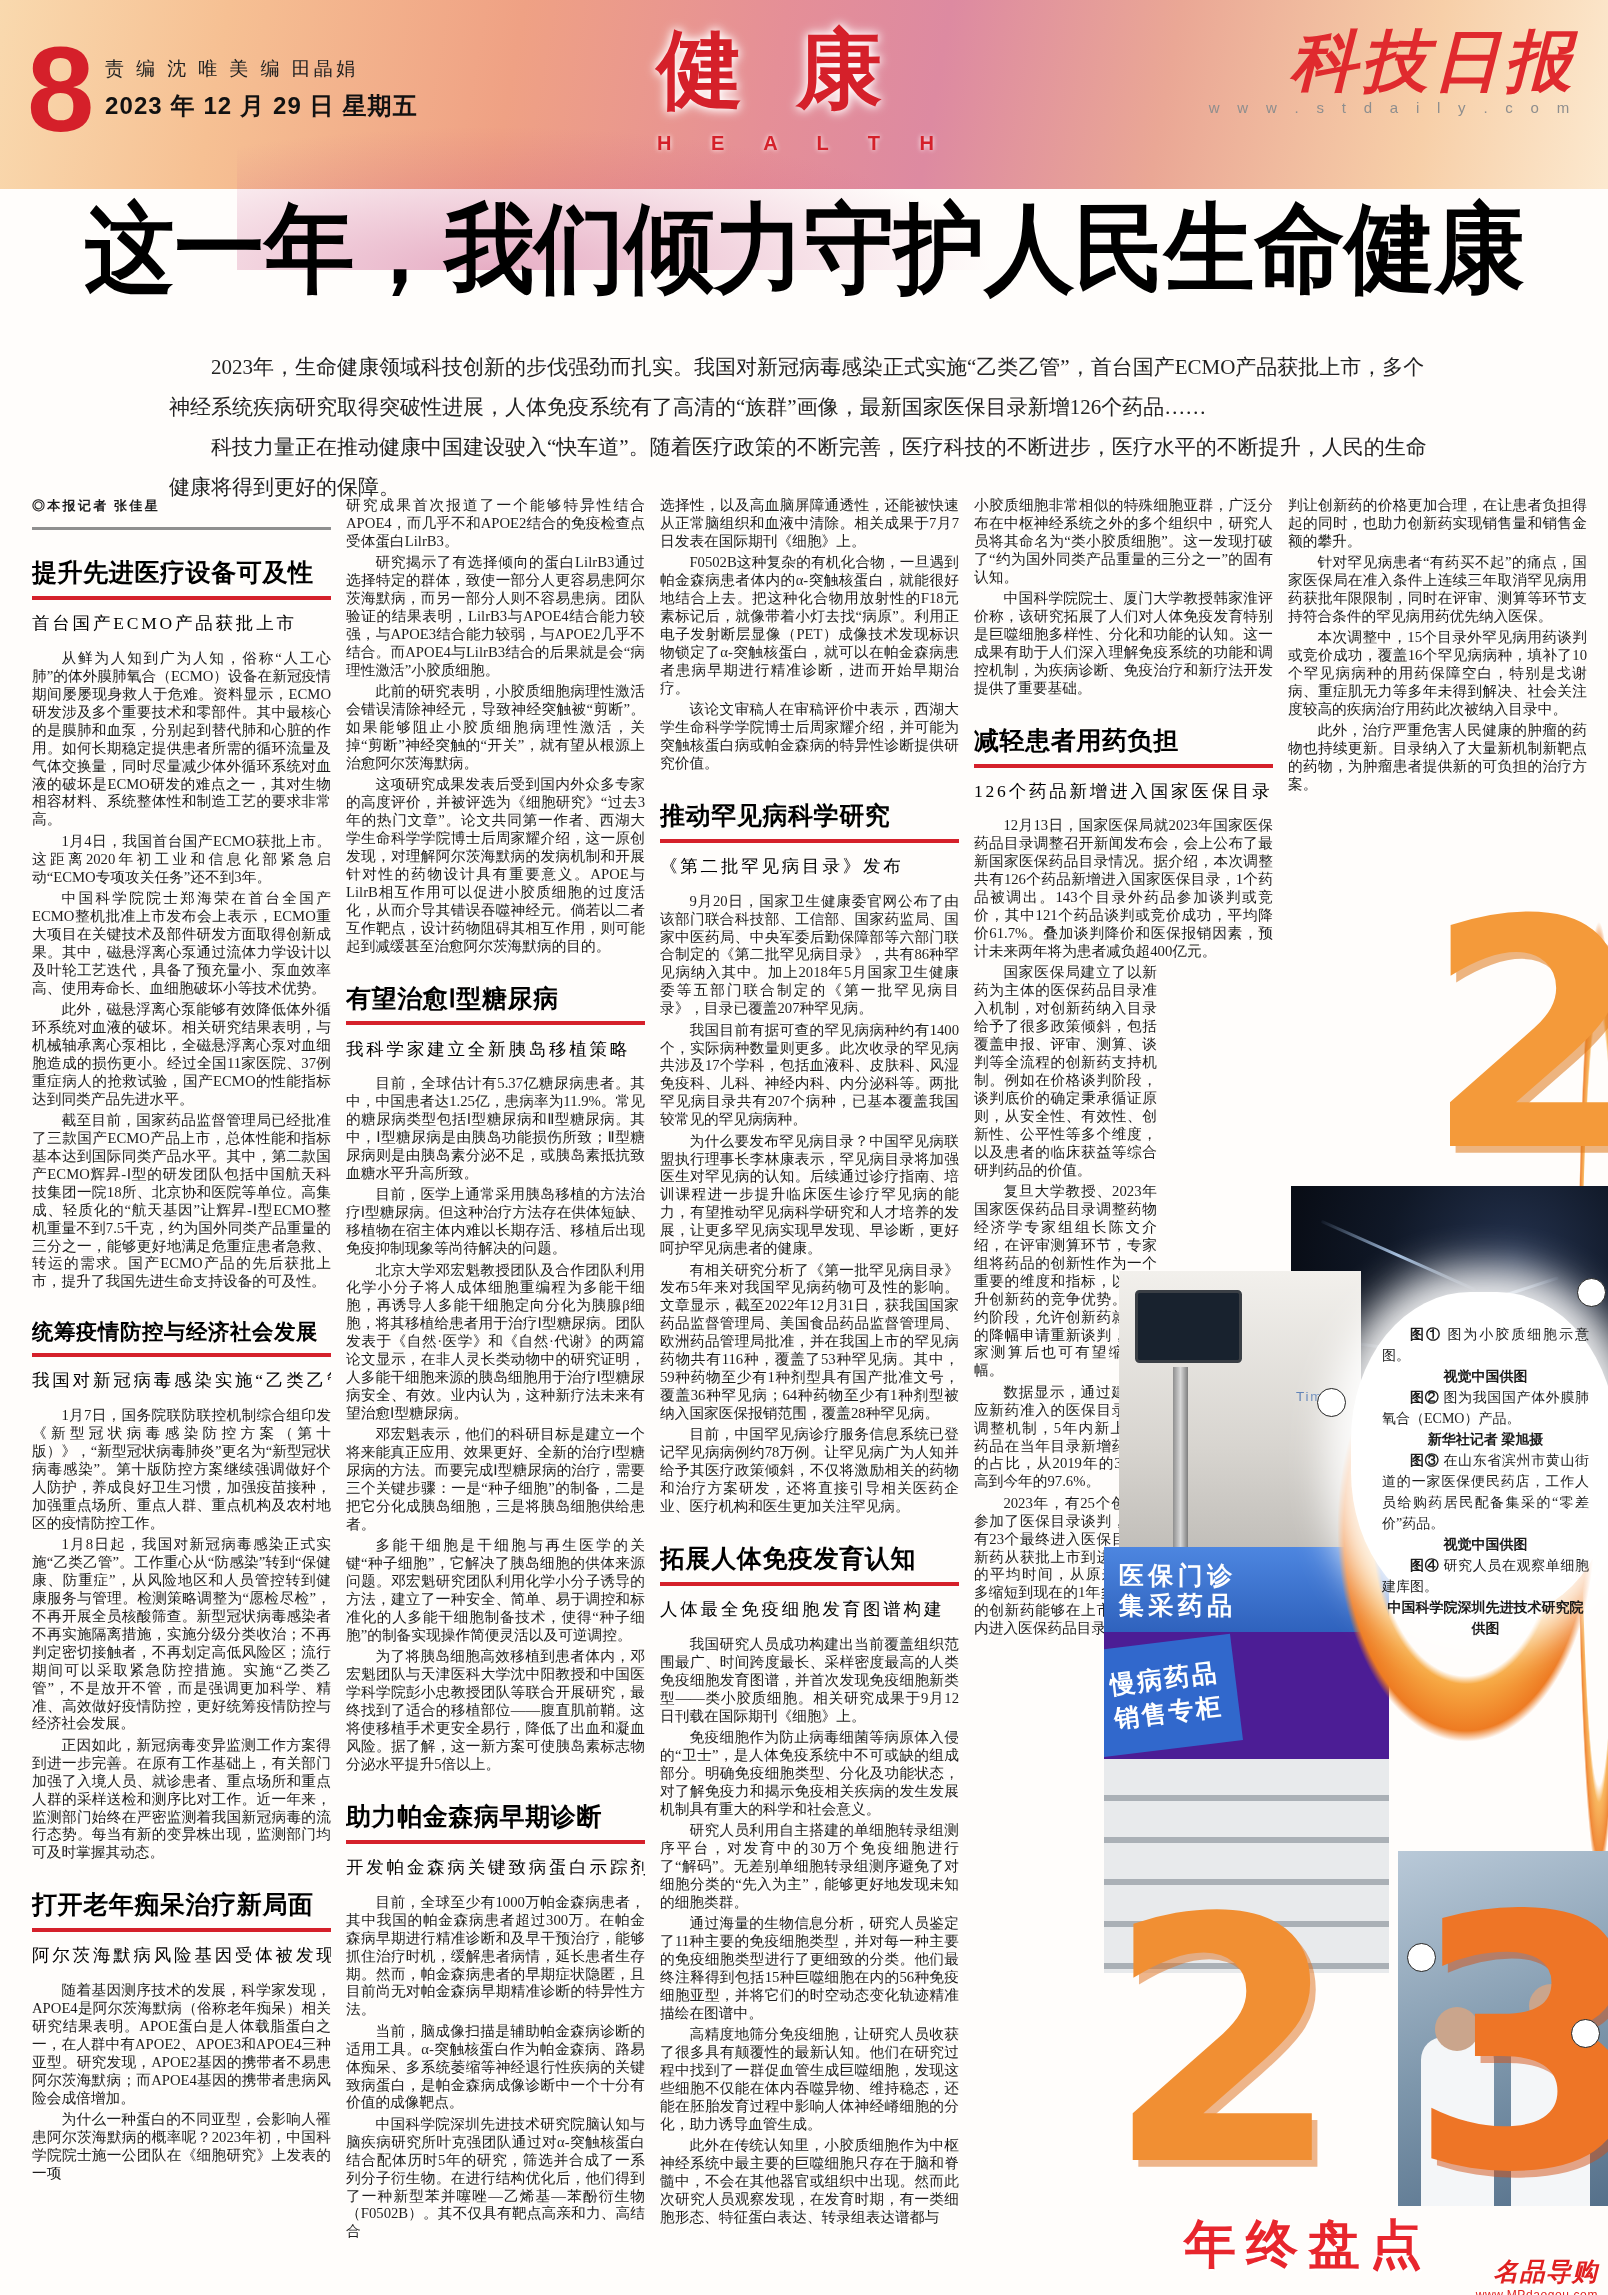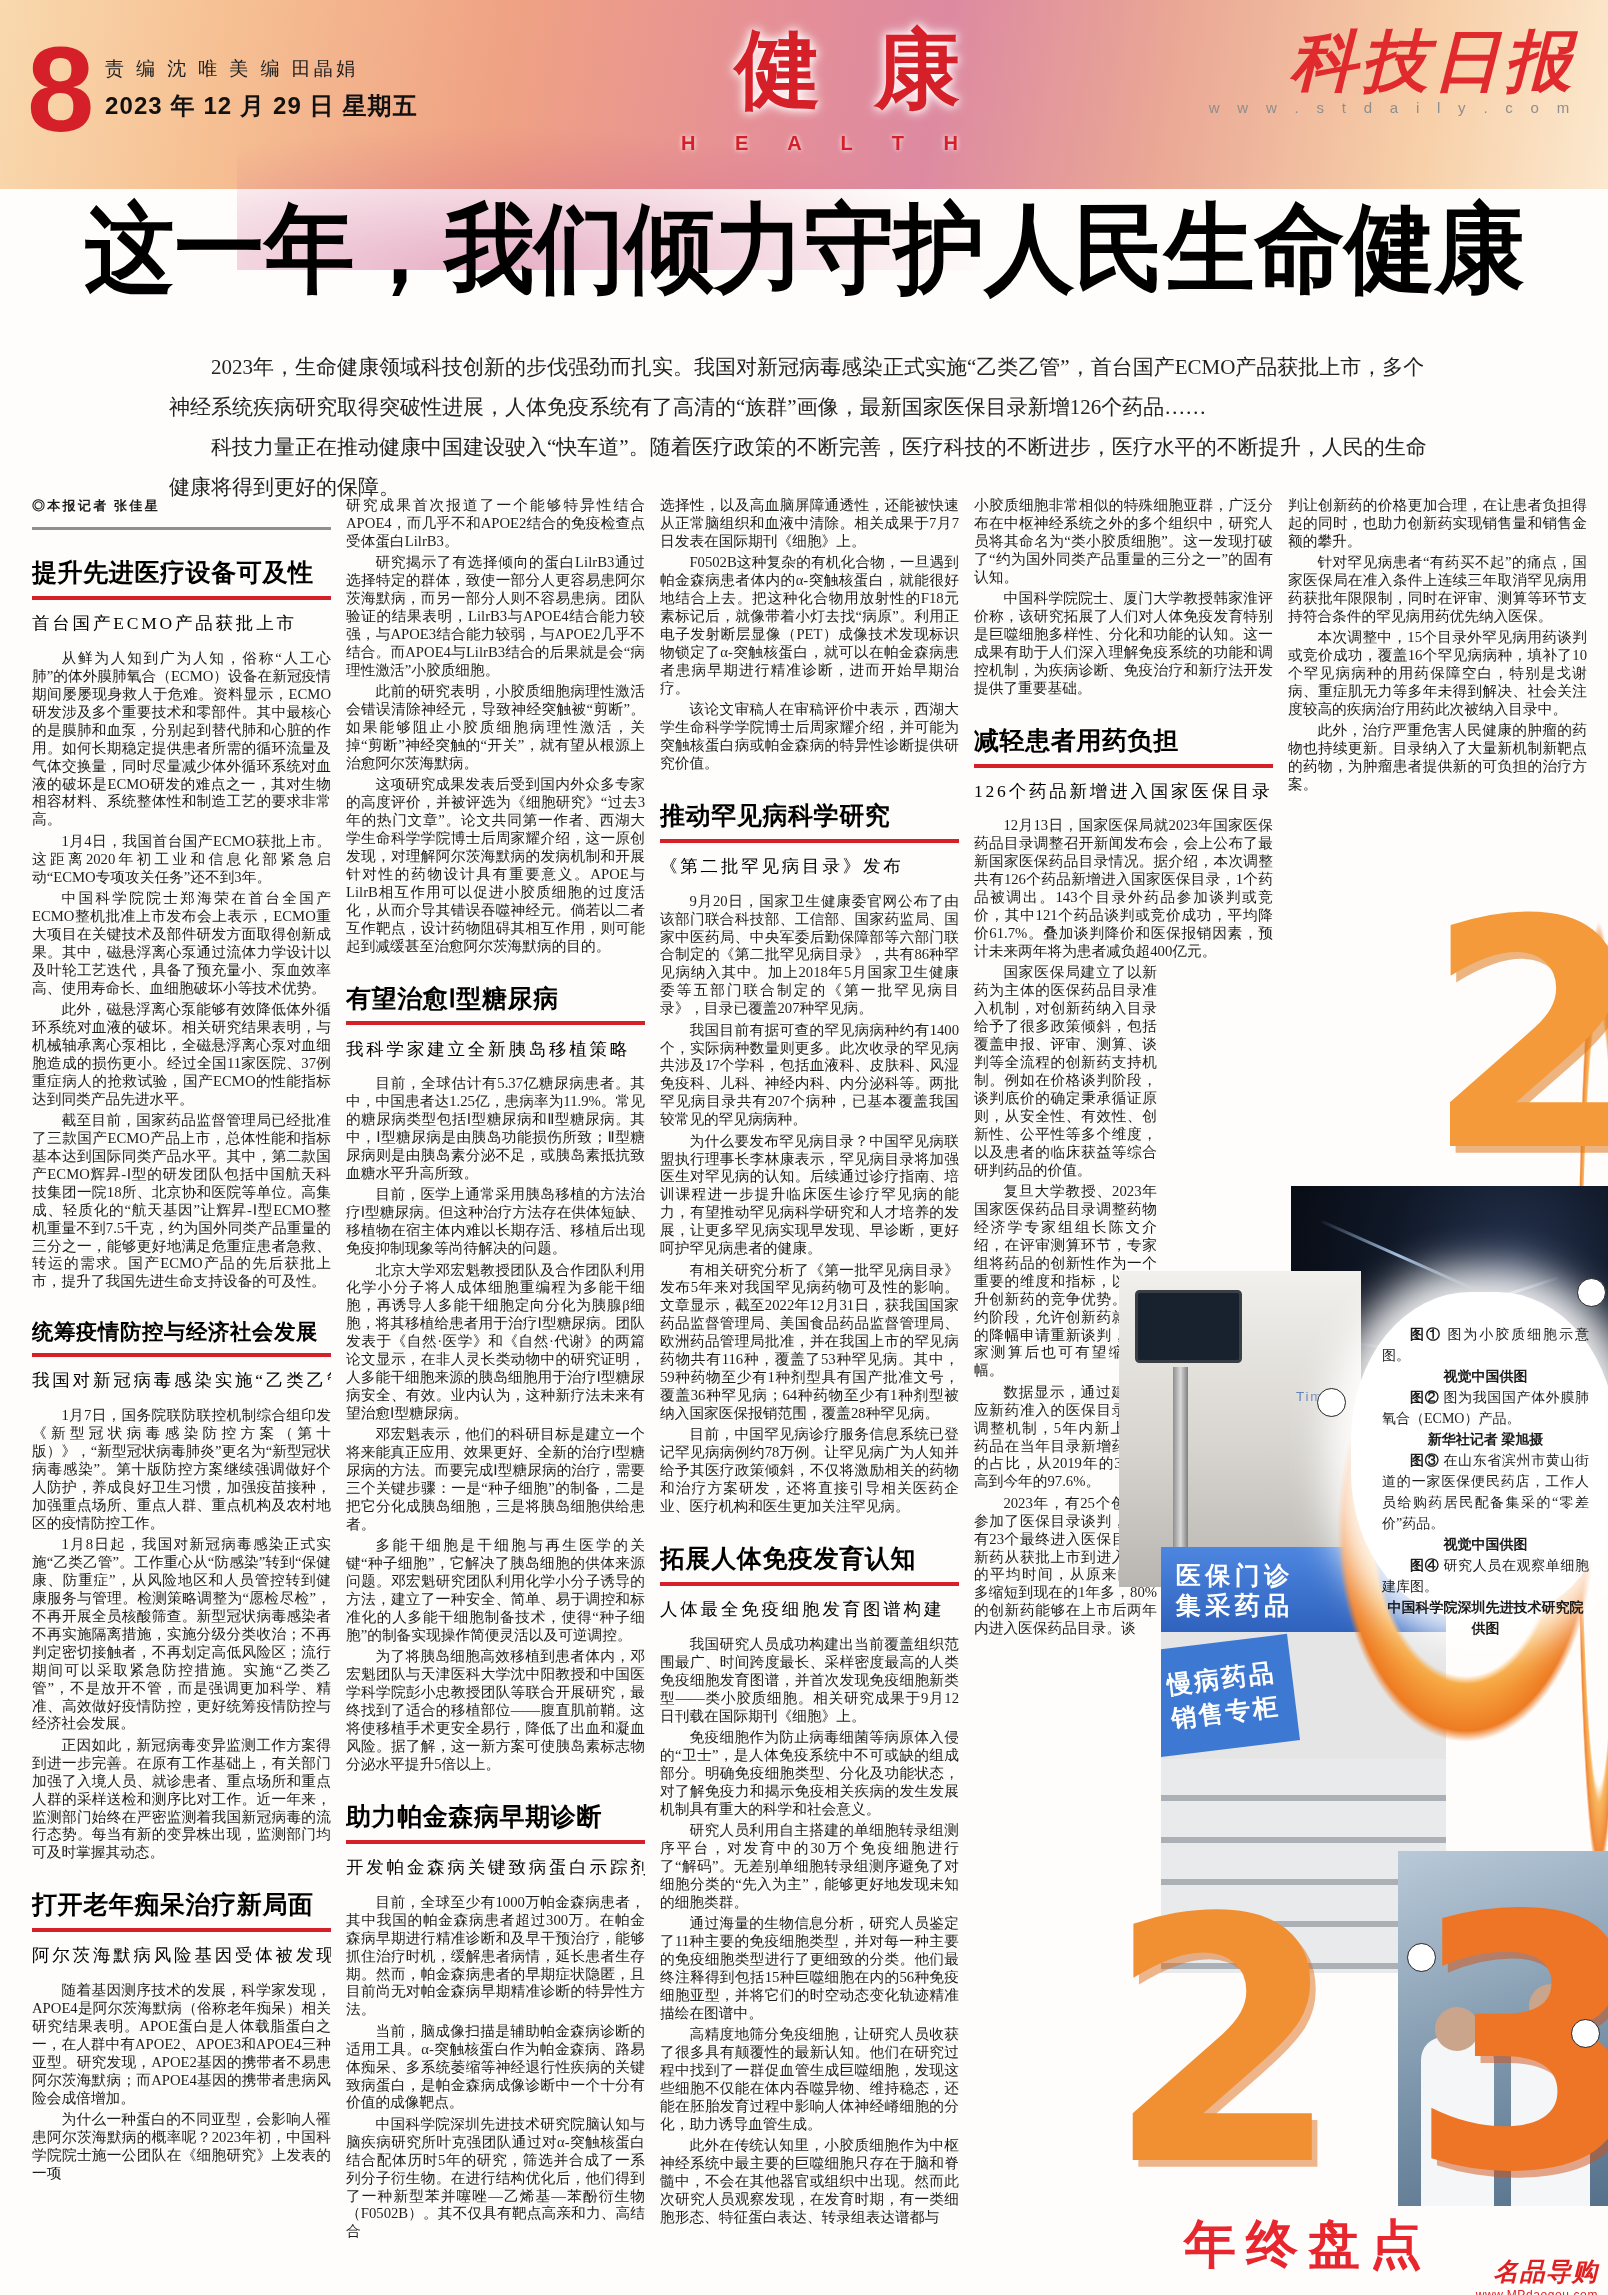--- a/index.html
+++ b/index.html
@@ -13,21 +13,21 @@
   #hdr{position:absolute;left:0;top:0;width:1608px;height:189px;
     background:linear-gradient(100deg,#f9d9ae 0%,#f6c093 14%,#efa184 32%,#e58f97 48%,#dd8aa1 58%,#eaa795 72%,#f7cfa8 88%,#fce9cf 100%);}
   #hdr:after{content:"";position:absolute;left:237px;top:101px;width:845px;height:169px;
     background:radial-gradient(ellipse at 30% 100%,rgba(201,77,130,.45),rgba(201,77,130,0) 60%);}
   #page-num{position:absolute;left:27px;top:29px;font-family:"Liberation Sans",sans-serif;
     font-size:121px;font-weight:900;color:var(--accent);line-height:1;}
   #hdr-eds{position:absolute;left:105px;top:56px;font-family:"Liberation Sans",sans-serif;
     font-size:19px;color:#222;letter-spacing:3.4px;}
   #hdr-date{position:absolute;left:105px;top:90px;font-family:"Liberation Sans",sans-serif;
     font-size:24px;font-weight:700;color:#111;letter-spacing:1.1px;}
-  #hdr-center{position:absolute;left:50%;top:12.4px;transform:translateX(-50%);text-align:right;z-index:2;margin-left:24px;}
+  #hdr-center{position:absolute;left:50%;top:12.4px;transform:translateX(-50%);text-align:left;z-index:2;}
   #hdr-cn{font-family:"Liberation Sans",sans-serif;font-size:86px;font-weight:900;color:var(--accent);
     letter-spacing:14.7px;text-shadow:0 0 8px #fff,0 0 12.4px #fff;}
   #hdr-en{margin-top:2.3px;font-family:"Liberation Sans",sans-serif;font-size:20px;font-weight:800;
     color:var(--accent);letter-spacing:17px;text-shadow:0 0 5.6px #fff;}
   #masthead{position:absolute;right:32px;top:24px;text-align:right;z-index:2;}
   #masthead-cn{font-family:"DejaVu Serif",serif;font-style:italic;font-weight:800;
     font-size:67px;color:#e02a2e;letter-spacing:4.5px;line-height:1.1;}
   #masthead-url{margin-top:1.1px;font-family:"Liberation Sans",sans-serif;font-size:15px;
     color:#8e8e8e;letter-spacing:6.8px;}
 
@@ -55,21 +55,21 @@
   
   .photo{position:absolute;overflow:hidden;}
   #photo1{left:1291px;top:1186px;width:318px;height:242px;z-index:3;
     background:radial-gradient(circle at 70% 30%,#24324e 0%,#101827 45%,#05070d 100%);}
   #photo1 i{position:absolute;display:block;background:linear-gradient(90deg,rgba(150,190,255,.05),rgba(190,220,255,.85),rgba(150,190,255,.05));height:3.4px;border-radius:1.7px;}
   #photo2{left:1119px;top:1271px;width:242px;height:316px;z-index:3;
     background:linear-gradient(180deg,#f2f0ec 0%,#d8d5d0 55%,#b9b6b1 100%);}
   #p2-screen{position:absolute;left:16px;top:19px;width:107px;height:73px;background:#18222e;border-radius:4.5px;border:3.4px solid #3a3f45;}
   #p2-pole{position:absolute;left:54px;top:96px;width:14.7px;height:186px;background:linear-gradient(90deg,#8e8e8e,#d8d8d8,#7e7e7e);}
   #p2-label{position:absolute;right:14.7px;top:118px;font-family:"Liberation Sans",sans-serif;font-size:13.5px;color:#5b7fb5;letter-spacing:1.7px;}
-  #photo3{left:1161px;top:1547px;width:285px;height:426px;z-index:4;background:#e5e5e5;}
+  #photo3{left:1104px;top:1547px;width:285px;height:426px;z-index:4;background:#4c1d95;}
   #p3-sign{position:absolute;left:0;top:0;width:100%;height:85px;background:linear-gradient(180deg,#4d86e0,#2f62bd);
     color:#fff;font-family:"Liberation Sans",sans-serif;font-weight:800;font-size:25px;letter-spacing:4.5px;
     display:flex;flex-direction:column;justify-content:center;padding-left:14.7px;line-height:1.2;}
   #p3-side{position:absolute;left:-8px;top:95px;width:141px;height:107px;background:rgba(47,111,208,.92);
     transform:rotate(-7deg);color:#fff;font-family:"Liberation Sans",sans-serif;font-weight:800;
     font-size:25px;letter-spacing:2.3px;display:flex;flex-direction:column;justify-content:center;
     align-items:center;line-height:1.35;}
   #p3-shelves{position:absolute;left:0;bottom:0;width:100%;height:214px;
     background:repeating-linear-gradient(180deg,#e8eaec 0 36px,#aab0b6 36px 42px),
                repeating-linear-gradient(90deg,rgba(130,136,142,.55) 0 2.3px,rgba(0,0,0,0) 2.3px 33px);}

